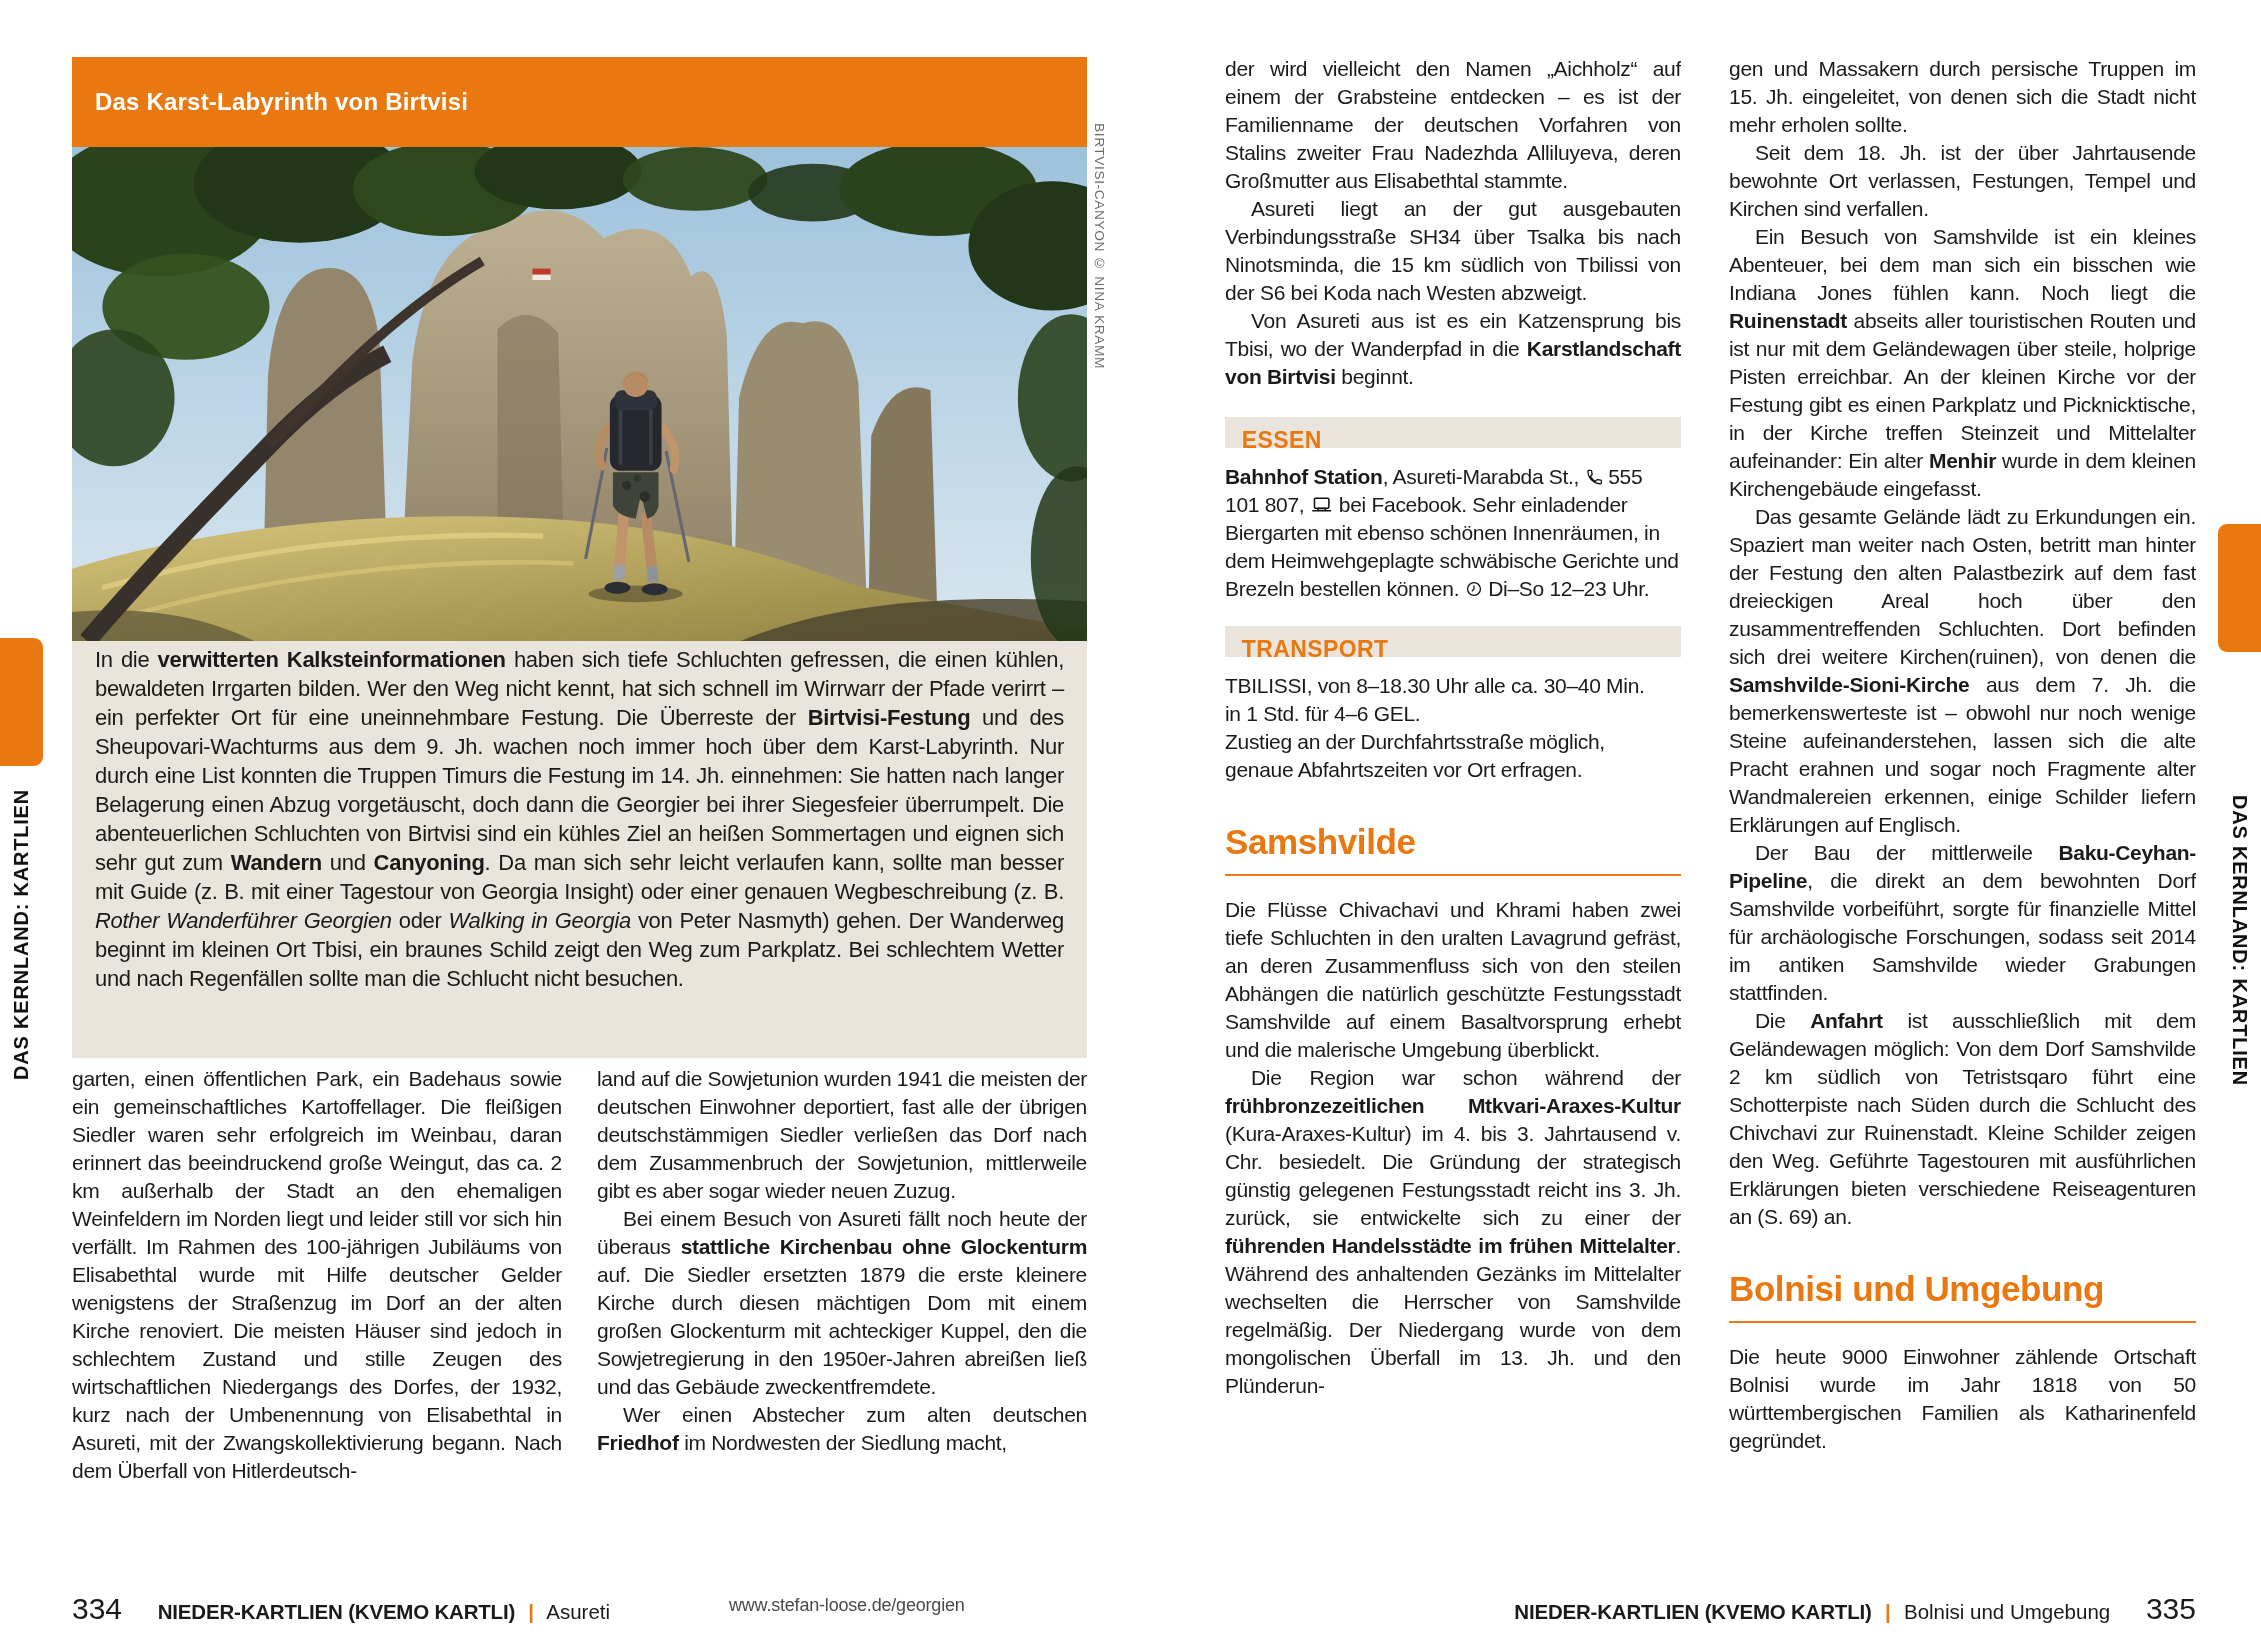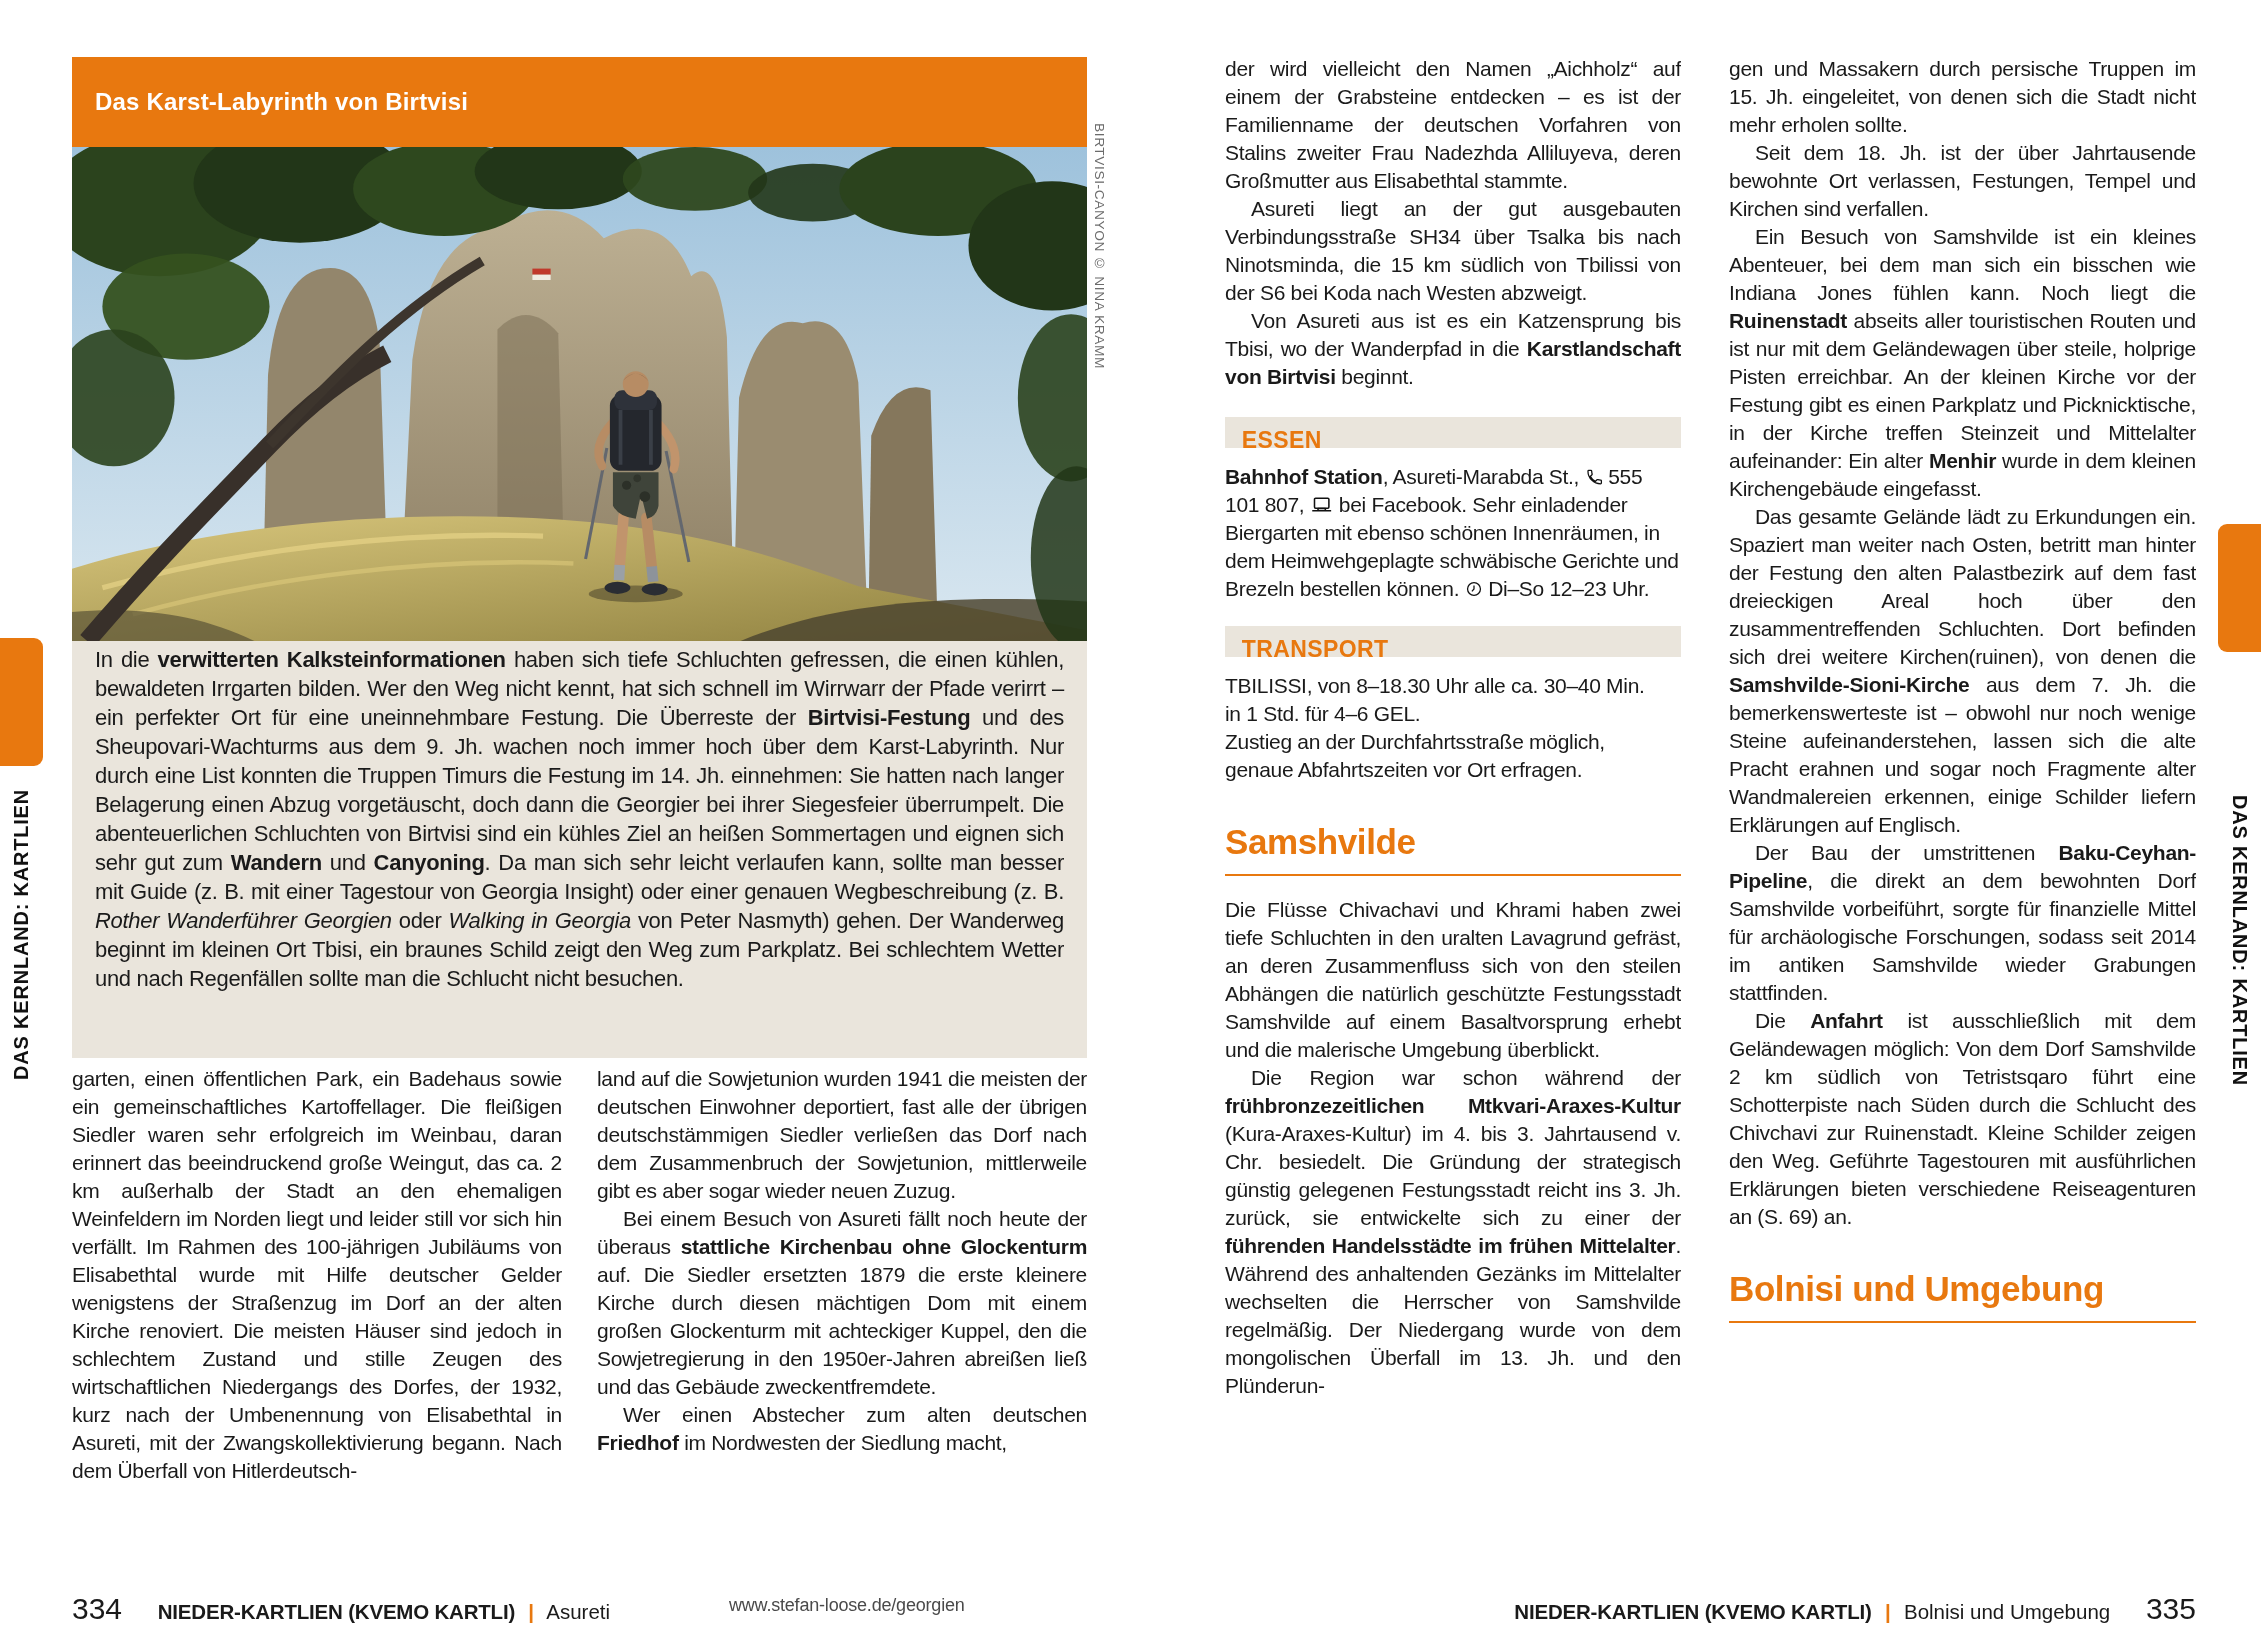--- a/index.html
+++ b/index.html
@@ -203,25 +203,28 @@
         <p class="para ind"><span>Die Region war schon während der </span><span class="b">frühbronzezeitlichen Mtkvari-Araxes-Kultur</span><span> (Kura-Araxes-Kultur) im 4. bis 3. Jahrtausend v. Chr. besiedelt. Die Gründung der strategisch günstig gelegenen Festungsstadt reicht ins 3. Jh. zurück, sie entwickelte sich zu einer der </span><span class="b">führenden Handelsstädte im frühen Mittelalter</span><span>. Während des anhaltenden Gezänks im Mittelalter wechselten die Herrscher von Samshvilde regelmäßig. Der Niedergang wurde von dem mongolischen Überfall im 13. Jh. und den Plünderun-</span></p>
       </div>
   </div>
 
   <div class="col rp2">
     <div>
         <p class="para"><span>gen und Massakern durch persische Truppen im 15. Jh. eingeleitet, von denen sich die Stadt nicht mehr erholen sollte.</span></p>
         <p class="para ind"><span>Seit dem 18. Jh. ist der über Jahrtausende bewohnte Ort verlassen, Festungen, Tempel und Kirchen sind verfallen.</span></p>
         <p class="para ind"><span>Ein Besuch von Samshvilde ist ein kleines Abenteuer, bei dem man sich ein bisschen wie Indiana Jones fühlen kann. Noch liegt die </span><span class="b">Ruinenstadt</span><span> abseits aller touristischen Routen und ist nur mit dem Geländewagen über steile, holprige Pisten erreichbar. An der kleinen Kirche vor der Festung gibt es einen Parkplatz und Picknicktische, in der Kirche treffen Steinzeit und Mittelalter aufeinander: Ein alter </span><span class="b">Menhir</span><span> wurde in dem kleinen Kirchengebäude eingefasst.</span></p>
         <p class="para ind"><span>Das gesamte Gelände lädt zu Erkundungen ein. Spaziert man weiter nach Osten, betritt man hinter der Festung den alten Palastbezirk auf dem fast dreieckigen Areal hoch über den zusammentreffenden Schluchten. Dort befinden sich drei weitere Kirchen(ruinen), von denen die </span><span class="b">Samshvilde-Sioni-Kirche</span><span> aus dem 7. Jh. die bemerkenswerteste ist – obwohl nur noch wenige Steine aufeinanderstehen, lassen sich die alte Pracht erahnen und sogar noch Fragmente alter Wandmalereien erkennen, einige Schilder liefern Erklärungen auf Englisch.</span></p>
-        <p class="para ind"><span>Der Bau der umstrittenen </span><span class="b">Baku-Ceyhan-Pipeline</span><span>, die direkt an dem bewohnten Dorf Samshvilde vorbeiführt, sorgte für finanzielle Mittel für archäologische Forschungen, sodass seit 2014 im antiken Samshvilde wieder Grabungen stattfinden.</span></p>
+        <p class="para ind"><span>Der Bau der mittlerweile </span><span class="b">Baku-Ceyhan-Pipeline</span><span>, die direkt an dem bewohnten Dorf Samshvilde vorbeiführt, sorgte für finanzielle Mittel für archäologische Forschungen, sodass seit 2014 im antiken Samshvilde wieder Grabungen stattfinden.</span></p>
         <p class="para ind"><span>Die </span><span class="b">Anfahrt</span><span> ist ausschließlich mit dem Geländewagen möglich: Von dem Dorf Samshvilde 2 km südlich von Tetristsqaro führt eine Schotterpiste nach Süden durch die Schlucht des Chivchavi zur Ruinenstadt. Kleine Schilder zeigen den Weg. Geführte Tagestouren mit ausführlichen Erklärungen bieten verschiedene Reiseagenturen an (S. 69) an.</span></p>
       </div>
     <h2 class="heading">Bolnisi und Umgebung</h2>
     <div class="rule"></div>
+    <div>
+        <p class="para"><span>Die heute 9000 Einwohner zählende Ortschaft Bolnisi wurde im Jahr 1818 von 50 württembergischen Familien als Katharinenfeld gegründet.</span></p>
+      </div>
   </div>
 
   <div class="footer fl">
     <span class="pnum">334</span>
     <span class="fsec">NIEDER-KARTLIEN (KVEMO KARTLI)</span>
     <span class="fsep">|</span>
     <span class="flight">Asureti</span>
   </div>
   <div class="footer furl">www.stefan-loose.de/georgien</div>
   <div class="footer fr">

